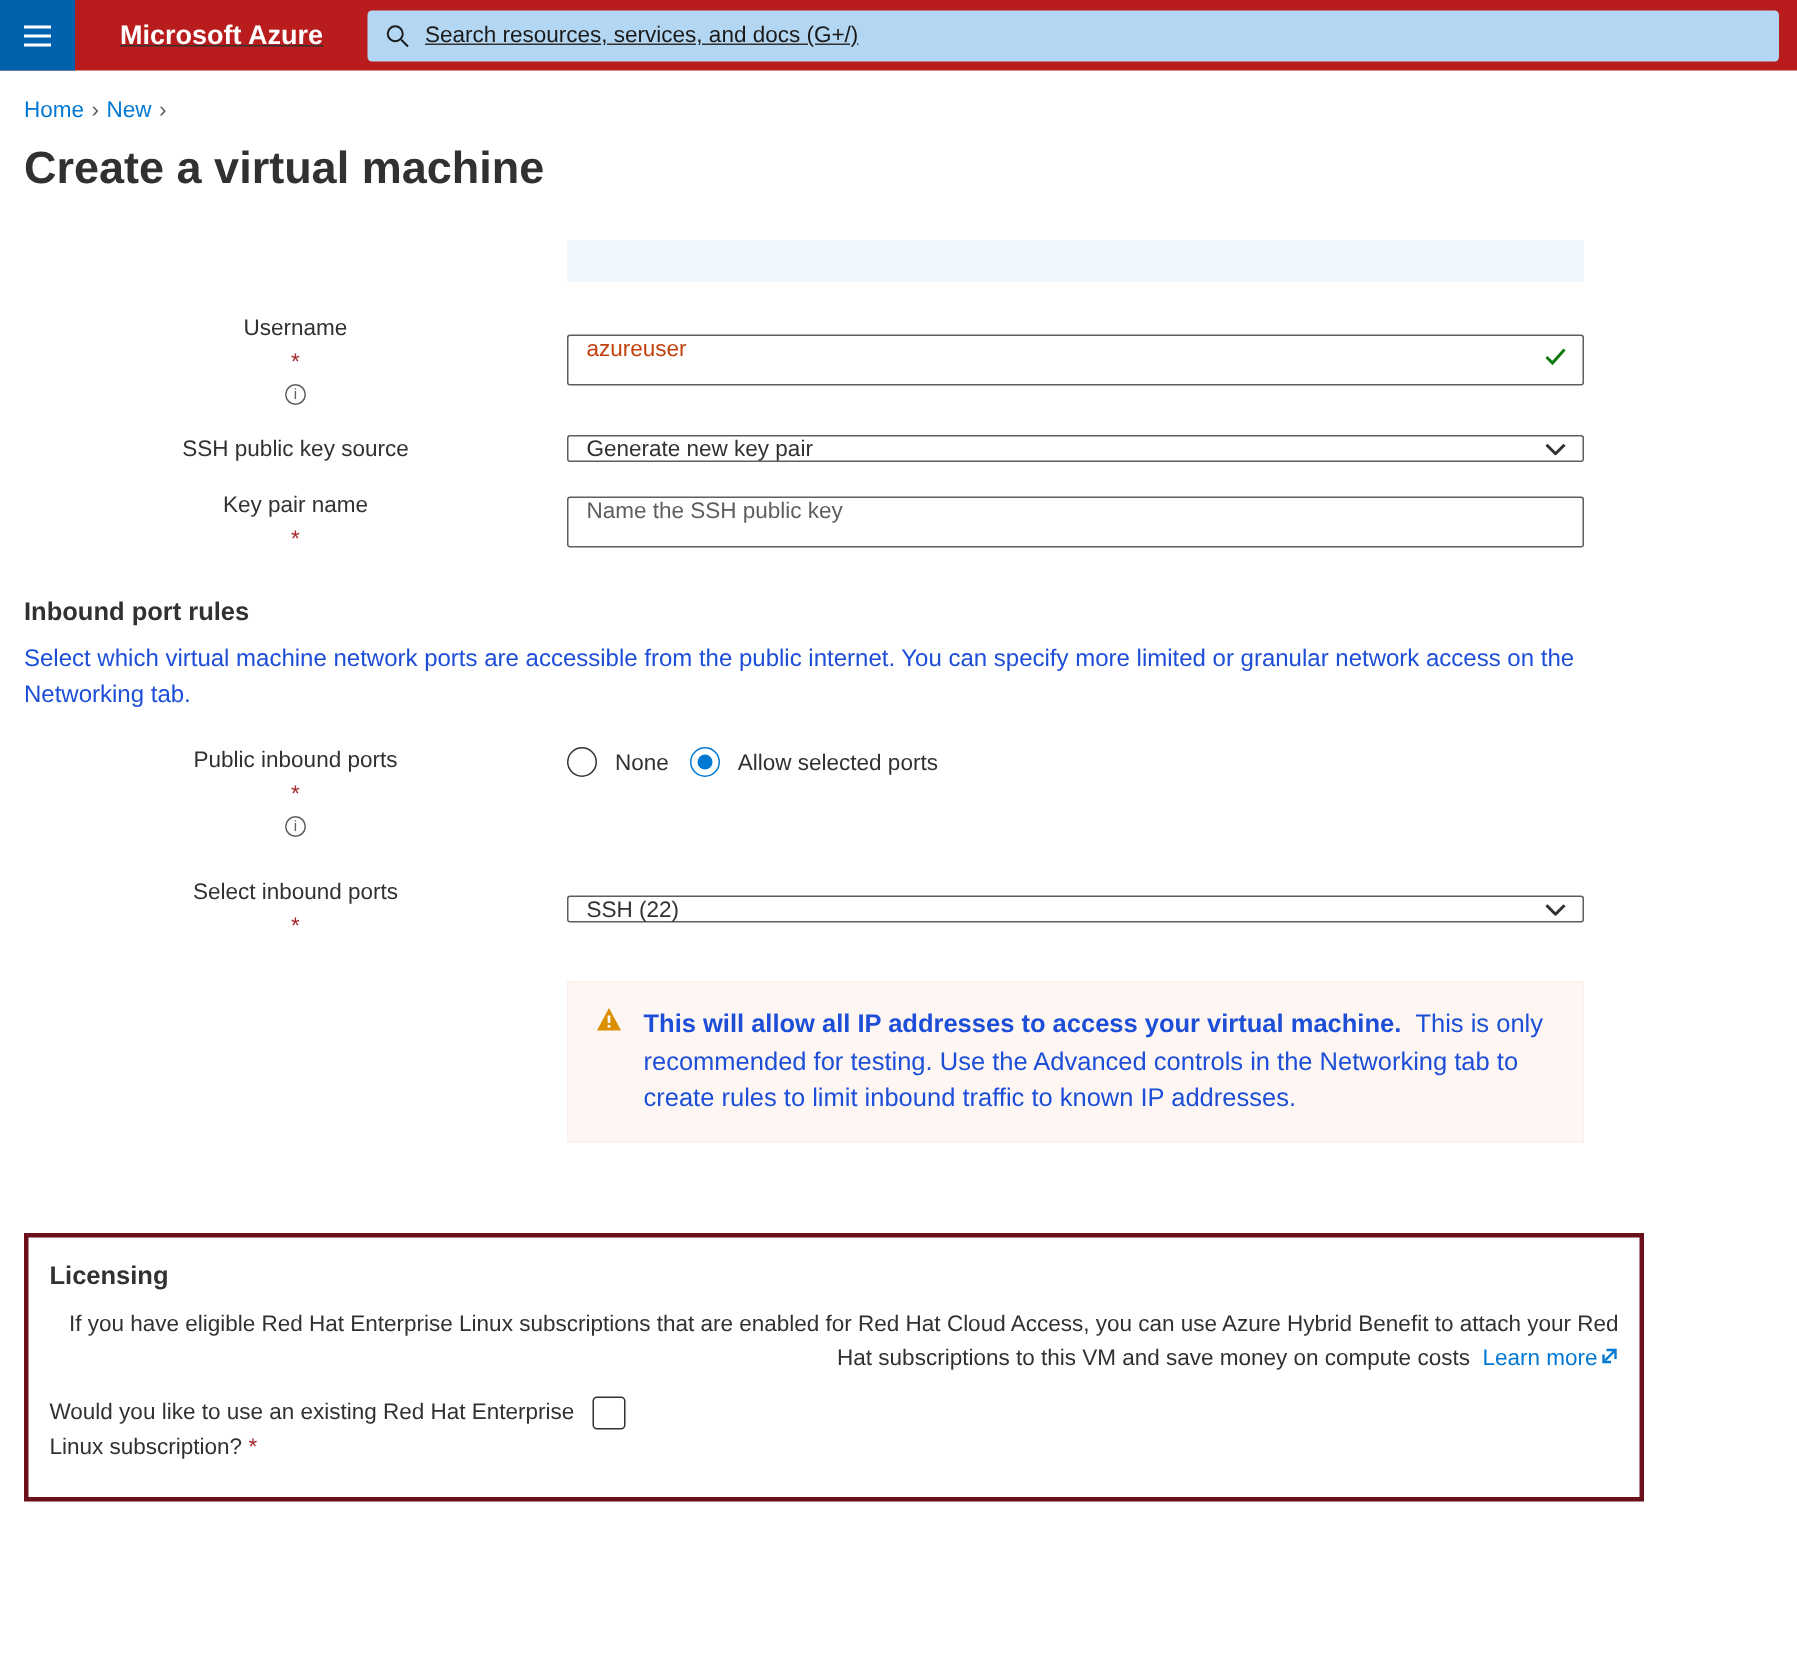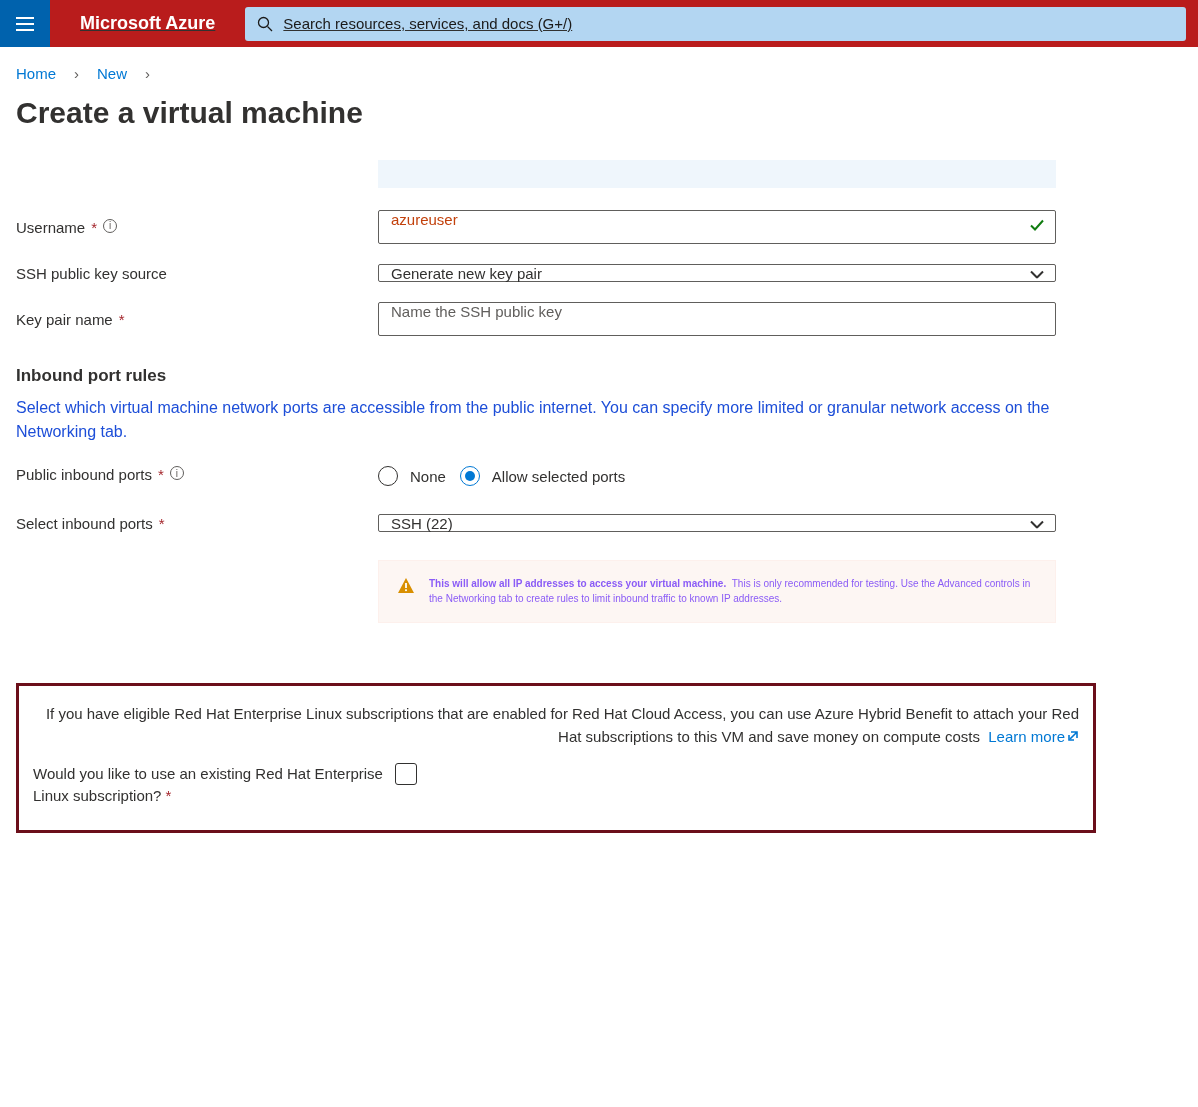--- a/index.html
+++ b/index.html
@@ -12,30 +12,30 @@
   .hamburger-icon span { height: 2px; background: #fff; width: 100%; }
   .brand { color: #fff; font-weight: 600; font-size: 18px; padding: 0 30px; }
   .searchbar { flex: 1; margin-right: 12px; }
   .searchbar-inner { background: #b3d6f2; height: 34px; border-radius: 3px; display: flex; align-items: center; padding: 0 12px; }
   .searchbar-inner svg { width: 16px; height: 16px; margin-right: 10px; }
   .searchbar-input { flex:1; border:none; background:transparent; font-size: 15px; color: #1b1a19; outline:none; }
   .searchbar-input::placeholder { color: #1b1a19; }
   
   
   .content { padding: 12px 16px 30px 16px; }
-  .breadcrumb { display:flex; align-items:center; gap:18px; font-size:15px; margin: 6px 0 14px 0; }
+  .breadcrumb { display:flex; align-items:center; gap:5px; font-size:15px; margin: 6px 0 14px 0; }
   .breadcrumb a { color:#0078d4; text-decoration:none; cursor:pointer; }
   .breadcrumb .chev { color:#605e5c; }
   h1.page-title { font-size:30px; font-weight:600; margin-bottom: 30px; }
   
   .form-area { max-width: 1080px; }
   .blue-banner { background:#eff6fc; height: 28px; margin-left: 362px; max-width: 678px; margin-bottom: 22px; }
   
   .form-row { display:flex; align-items:center; margin-bottom: 20px; }
-  .form-row .label { width: 362px; color:#323130; font-size:15px; display:flex; align-items:flex-start; gap:6px; }
+  .form-row .label { width: 362px; color:#323130; font-size:15px; display:flex; align-items:center; gap:6px;flex-direction:column; }
   .form-row .label .req { color:#a4262c; }
   .info-icon { width:14px; height:14px; border:1px solid #605e5c; border-radius:50%; display:inline-flex; align-items:center; justify-content:center; font-size:10px; color:#605e5c; cursor:default; }
   .form-row .control { flex:1; max-width:678px; }
   
   .input-wrap { position:relative; }
   .text-input { width:100%; height:34px; border:1px solid #605e5c; border-radius:2px; padding: 0 36px 16px 12px; font-size:15px; color:#c2410c; outline:none; }
   .text-input::placeholder { color:#605e5c; }
   .valid-check { position:absolute; right:10px; top:50%; transform:translateY(-50%); }
   .valid-check svg { width:18px; height:18px; stroke:#107c10; stroke-width:2; fill:none; }
   
@@ -49,21 +49,21 @@
   
   .radio-group { display:flex; flex-direction:row; gap:14px; }
   .radio-item { display:flex; align-items:center; gap:12px; cursor:pointer; }
   .radio-outer { width:20px; height:20px; border:1px solid #323130; border-radius:50%; display:flex; align-items:center; justify-content:center; }
   .radio-item.selected .radio-outer { border-color:#0078d4; }
   .radio-inner { width:10px; height:10px; border-radius:50%; background:transparent; }
   .radio-item.selected .radio-inner { background:#0078d4; }
   
   .warn-banner { background:#fdf6f3; border:1px solid #fdf0ec; padding: 16px 18px 16px 18px; display:flex; gap:14px; margin-left:362px; max-width:678px; margin-top: 28px; line-height:1.45; }
   .warn-icon svg { width:18px; height:18px; }
-  .warn-text { font-size:10px; color:#8b5cf6; }
+  .warn-text { font-size:17px; color:#1d4ed8; }
   .warn-text b { font-weight:600; }
   
   .licensing-box { border:3px solid #6b0f1a; padding: 16px 14px 22px 14px; margin-top: 60px; }
   .licensing-box .section-heading { margin-top:0; }
   .lic-desc { font-size:15px; line-height:1.55; margin-bottom: 14px; text-align: right; }
   .lic-link { color:#0078d4; text-decoration:none; cursor:pointer; white-space:nowrap; }
   .lic-link svg { width:12px; height:12px; stroke:#0078d4; fill:none; stroke-width:1.6; vertical-align:baseline; margin-left:2px; }
   
   .checkbox-row { display:flex; align-items:flex-start; }
   .checkbox-row .label { width:362px; font-size:15px; line-height:1.5; }
@@ -207,20 +207,21 @@
             <rect x="8.1" y="6" width="1.8" height="5" fill="#fff"></rect>
             <rect x="8.1" y="12.3" width="1.8" height="1.8" fill="#fff"></rect>
           </svg>
       </div>
       <div class="warn-text">
         <b>This will allow all IP addresses to access your virtual machine.</b>&nbsp;&nbsp;<span>This is only recommended for testing.  Use the Advanced controls in the Networking tab to create rules to limit inbound traffic to known IP addresses.</span>
       </div>
     </div>
 
     <div class="licensing-box">
+      <div class="section-heading">Licensing</div>
       <div class="lic-desc">
         <span>If you have eligible Red Hat Enterprise Linux subscriptions that are enabled for Red Hat Cloud Access, you can use Azure Hybrid Benefit to attach your Red Hat subscriptions to this VM and save money on compute costs</span>&nbsp;&nbsp;<a class="lic-link"><span>Learn more</span><svg viewBox="0 0 12 12">
               <path d="M4 2 H10 V8 M10 2 L3 9"></path>
               <path d="M2 5 V10 H7"></path>
             </svg></a>
       </div>
       <div class="checkbox-row">
         <div class="label">
           <span>Would you like to use an existing Red Hat Enterprise Linux subscription?</span> <span class="req">*</span>
         </div>

